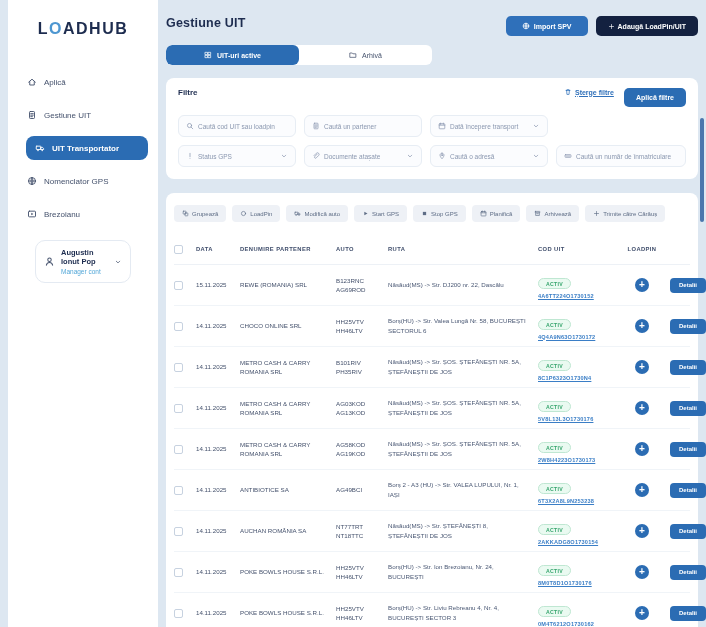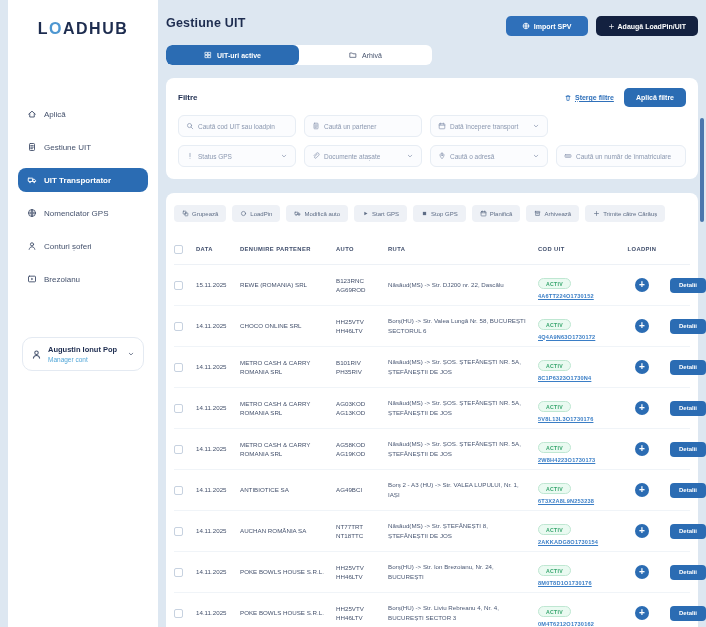--- a/index.html
+++ b/index.html
@@ -1,29 +1,29 @@
 <!DOCTYPE html>
 <html><head>
 <meta charset="utf-8">
 <style>
   * { box-sizing: border-box; margin: 0; padding: 0; }
   html,body { width:706px; height:627px; }
   body { font-family:"Liberation Sans", sans-serif; background:#dde7f1; overflow:hidden; }
   .page { position:relative; width:706px; height:627px; background:#dde7f1; overflow:hidden; }
 
   
-  .sidebar { position:absolute; left:8px; top:0; bottom:0; width:150px; background:#fff; display:flex; flex-direction:column;gap:32px; }
+  .sidebar { position:absolute; left:8px; top:0; bottom:0; width:150px; background:#fff; display:flex; flex-direction:column; }
   .logo { margin:20px auto 32px; font-size:16px; font-weight:bold; letter-spacing:1.5px; color:#1d2c4f; }
   .logo-o { color:#4e97d1; }
   .nav { display:flex; flex-direction:column; gap:9px; padding:0 10px; }
   .nav-item { display:flex; align-items:center; gap:7px; padding:7px 9px; font-size:8px; color:#44516c; border-radius:8px; cursor:default; }
-  .nav-item.active { background:#2b6cb3; color:#fff; font-weight:bold; }
+  .nav-item.active { background:#2b6cb3; color:#fff; font-weight:bold;margin-left:8px; }
   .icon { display:inline-flex; align-items:center; justify-content:center; }
   .nav-item .icon svg { width:10px; height:10px; }
-  .user-card { margin:14px 14px 0; border:1px solid #e4eaf2; border-radius:10px; padding:7px 8px; display:flex; align-items:center; gap:6px; }
+  .user-card { margin:14px 27px 0; border:1px solid #e4eaf2; border-radius:10px; padding:7px 8px; display:flex; align-items:center; gap:6px; }
   .user-card .icon svg { width:11px; height:11px; color:#44516c; }
   .user-text { flex:1; }
   .user-name { font-size:7.5px; font-weight:bold; color:#1d2c4f; }
   .user-role { font-size:6.5px; color:#53a7d8; margin-top:2px; }
   .user-card .chev svg { width:8px; height:8px; color:#44516c; }
 
   
   .main { position:absolute; left:166px; top:0; right:8px; bottom:0; }
   .topbar { display:flex; align-items:flex-start; justify-content:space-between; padding-top:16px; }
   h1 { font-size:12.5px; color:#1d2c4f; letter-spacing:.2px; }
@@ -32,21 +32,21 @@
   .btn-import .icon svg { width:8px; height:8px; }
   .btn-add { display:flex; align-items:center; gap:3px; background:#132140; color:#fff; border:none; border-radius:5px; font-size:7px; font-weight:bold; padding:6px 12px; }
   .btn-add .icon svg { width:7px; height:7px; }
 
   .tabs { display:flex; margin-top:9px; width:266px; background:#fff; border-radius:6px; overflow:hidden; }
   .tab { flex:1; display:flex; align-items:center; justify-content:center; gap:5px; font-size:7px; padding:6px 0; color:#44516c; }
   .tab .icon svg { width:8px; height:8px; }
   .tab.active { background:#2b6cb3; color:#fff; font-weight:bold; border-radius:6px; }
 
   .filters-card { margin-top:13px; background:#fff; border-radius:8px; padding:10px 12px 12px; }
-  .filters-head { display:flex; align-items:center; }
+  .filters-head { display:flex; align-items:flex-start; }
   .filters-title { font-size:8px; font-weight:bold; color:#1d2c4f; }
   .clear-link { display:flex; align-items:center; gap:3px; margin-left:auto; color:#2f70ba; font-size:7px; font-weight:bold; text-decoration:underline; margin-right:10px; cursor:default; }
   .clear-link .icon svg { width:8px; height:8px; }
   .btn-apply { background:#2b6cb3; color:#fff; border:none; border-radius:5px; font-size:7px; font-weight:bold; padding:6px 12px; }
   .filters-row { display:flex; gap:8px; margin-top:8px; }
   .field { display:flex; align-items:center; gap:4px; border:1px solid #e7edf4; background:#fbfcfe; border-radius:6px; height:22px; padding:0 7px; font-size:6.5px; color:#8a97af; width:118px; }
   .field.wide { width:auto; flex:1; }
   .field .icon svg { width:8px; height:8px; }
   .field input { border:none; background:transparent; outline:none; font-size:6.5px; color:#44516c; width:100%; font-family:inherit; }
   .field input::placeholder { color:#8a97af; }
@@ -117,29 +117,20 @@
           <span>UIT Transportator</span>
         </div>
         <div class="nav-item">
           <span class="icon">
             <svg viewBox="0 0 12 12" fill="none" stroke="currentColor" stroke-width="1.1" stroke-linecap="round" stroke-linejoin="round">
               <circle cx="6" cy="6" r="4.2"></circle>
               <path d="M1.8 6h8.4M6 1.8c1.6 1.4 1.6 7 0 8.4M6 1.8c-1.6 1.4-1.6 7 0 8.4"></path>
             </svg>
           </span>
           <span>Nomenclator GPS</span>
-        </div>
-        <div class="nav-item">
-          <span class="icon">
-            <svg viewBox="0 0 12 12" fill="none" stroke="currentColor" stroke-width="1.1" stroke-linecap="round" stroke-linejoin="round">
-              <circle cx="6" cy="4" r="1.9"></circle>
-              <path d="M2.6 10c.4-2 1.8-3 3.4-3s3 1 3.4 3"></path>
-            </svg>
-          </span>
-          <span>Conturi șoferi</span>
         </div>
         <div class="nav-item">
           <span class="icon">
             <svg viewBox="0 0 12 12" fill="none" stroke="currentColor" stroke-width="1.1" stroke-linecap="round" stroke-linejoin="round">
               <rect x="1.8" y="2.6" width="8.4" height="6.8" rx="1"></rect>
               <path d="M5.2 4.6l2.4 1.4-2.4 1.4z" fill="currentColor" stroke="none"></path>
             </svg>
           </span>
           <span>Brezoianu</span>
         </div>

